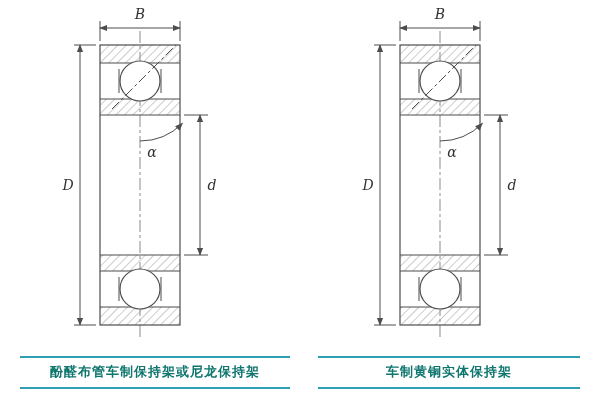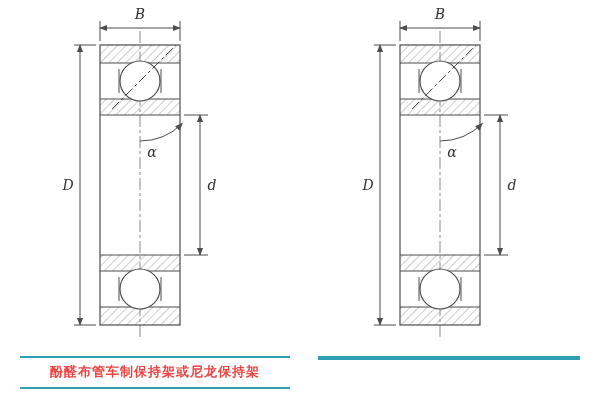--- a/index.html
+++ b/index.html
@@ -13,21 +13,21 @@
   .stage { position: absolute; left: 0; top: 0; }
   svg { display: block; }
   .dim-label {
     font-family: "DejaVu Serif", serif;
     font-style: italic;
     font-size: 14px;
   }
   .caption-box { position: absolute; text-align: center; }
   .caption-rule { height: 2px; background: #2f9fb4; }
   .caption-text {
-    color: #ef4444;
+    color: #0f766e;
     font-size: 13px;
     font-weight: bold;
     letter-spacing: 1px;
     padding: 5px 2px 6px 2px;
     white-space: nowrap;
   }
 </style>
 </head>
 <body>
 
@@ -109,14 +109,15 @@
 </div>
 
 <div class="caption-box" style="left:20px; top:356px; width:270px;">
   <div class="caption-rule"></div>
   <div class="caption-text">酚醛布管车制保持架或尼龙保持架</div>
   <div class="caption-rule"></div>
 </div>
 
 <div class="caption-box" style="left:318px; top:356px; width:262px;">
   <div class="caption-rule"></div>
+  <div class="caption-text">车制黄铜实体保持架</div>
   <div class="caption-rule"></div>
 </div>
 
 </body></html>

